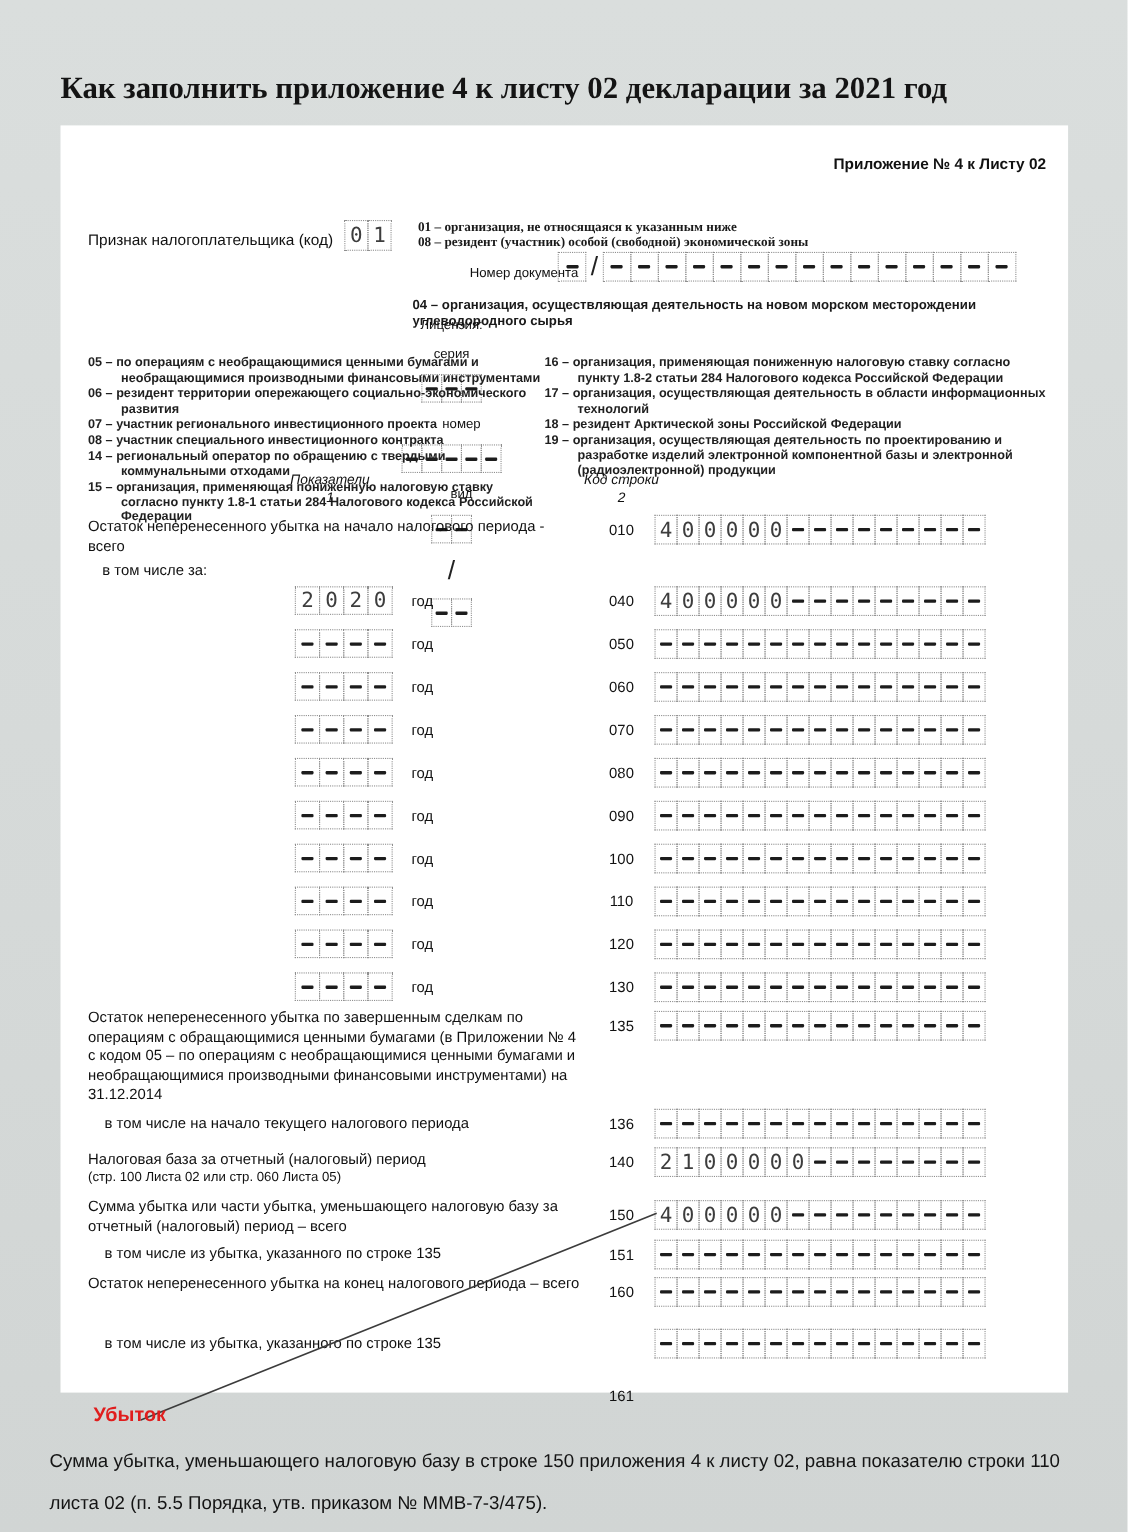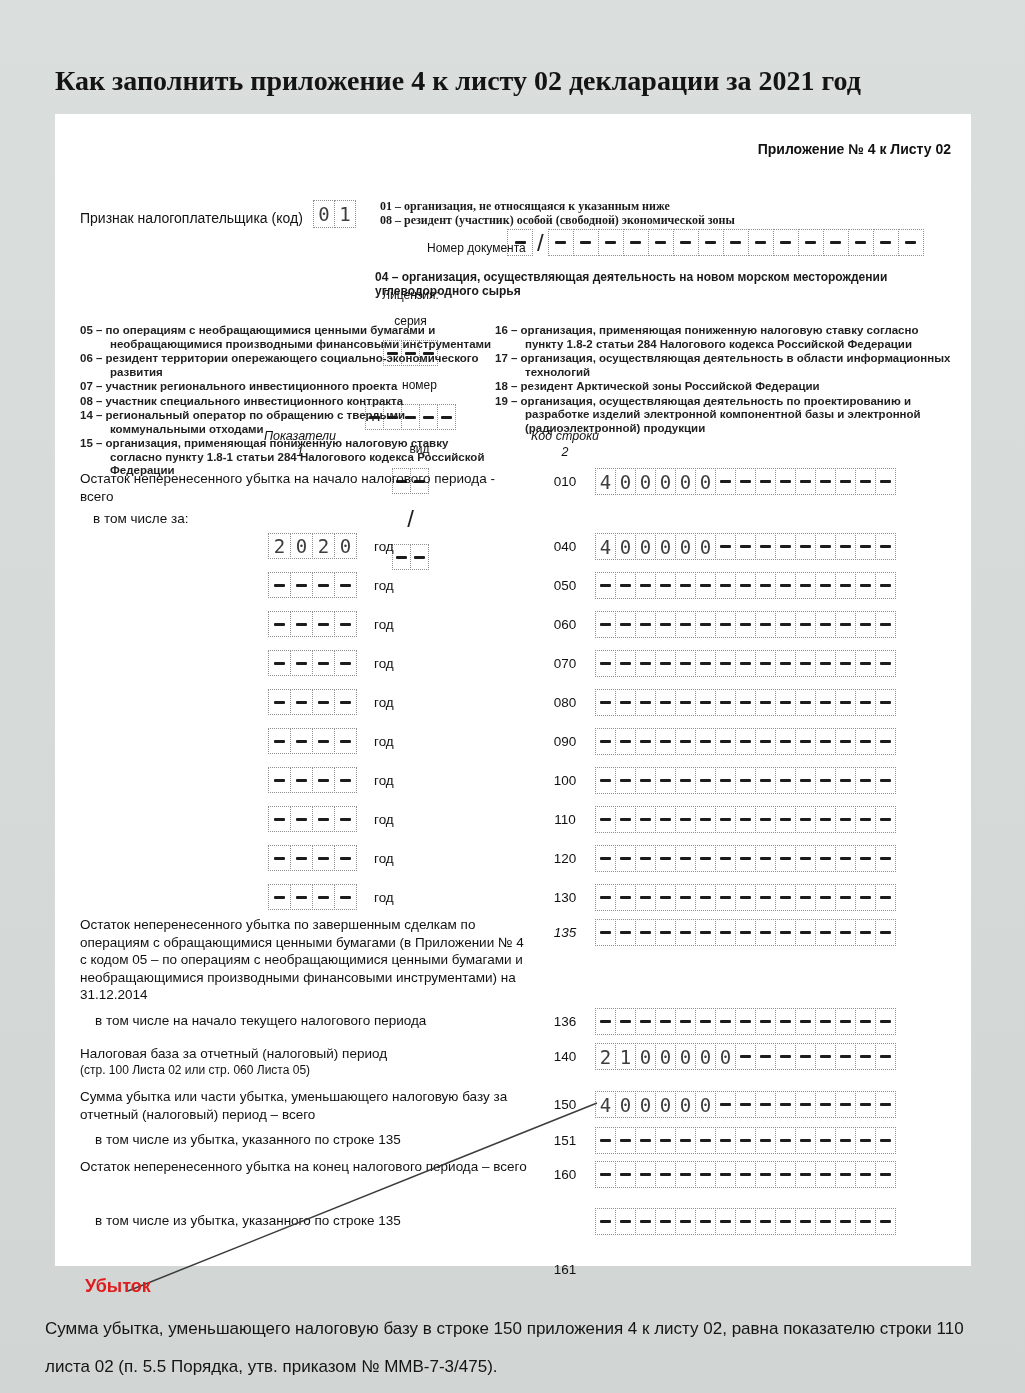--- a/index.html
+++ b/index.html
@@ -437,21 +437,21 @@
         <span class="cell dash"></span>
         <span class="cell dash"></span>
         <span class="cell dash"></span>
         <span class="cell dash"></span>
         <span class="cell dash"></span>
       </div>
   </div>
 
   <div class="abs row" style="top:802px;height:100px;">
     <div class="abs row-label" style="left:25px;top:0;width:448px;">Остаток неперенесенного убытка по завершенным сделкам по операциям с обращающимися ценными бумагами (в Приложении № 4 с кодом 05 – по операциям с необращающимися ценными бумагами и необращающимися производными финансовыми инструментами) на 31.12.2014</div>
-    <div class="abs code-cell" style="left:470px;top:3px;font-style:italic;">135</div>
+    <div class="abs code-cell" style="left:470px;top:3px;">135</div>
     <div class="abs cells" style="left:540px;top:3px;">
         <span class="cell dash"></span>
         <span class="cell dash"></span>
         <span class="cell dash"></span>
         <span class="cell dash"></span>
         <span class="cell dash"></span>
         <span class="cell dash"></span>
         <span class="cell dash"></span>
         <span class="cell dash"></span>
         <span class="cell dash"></span>

